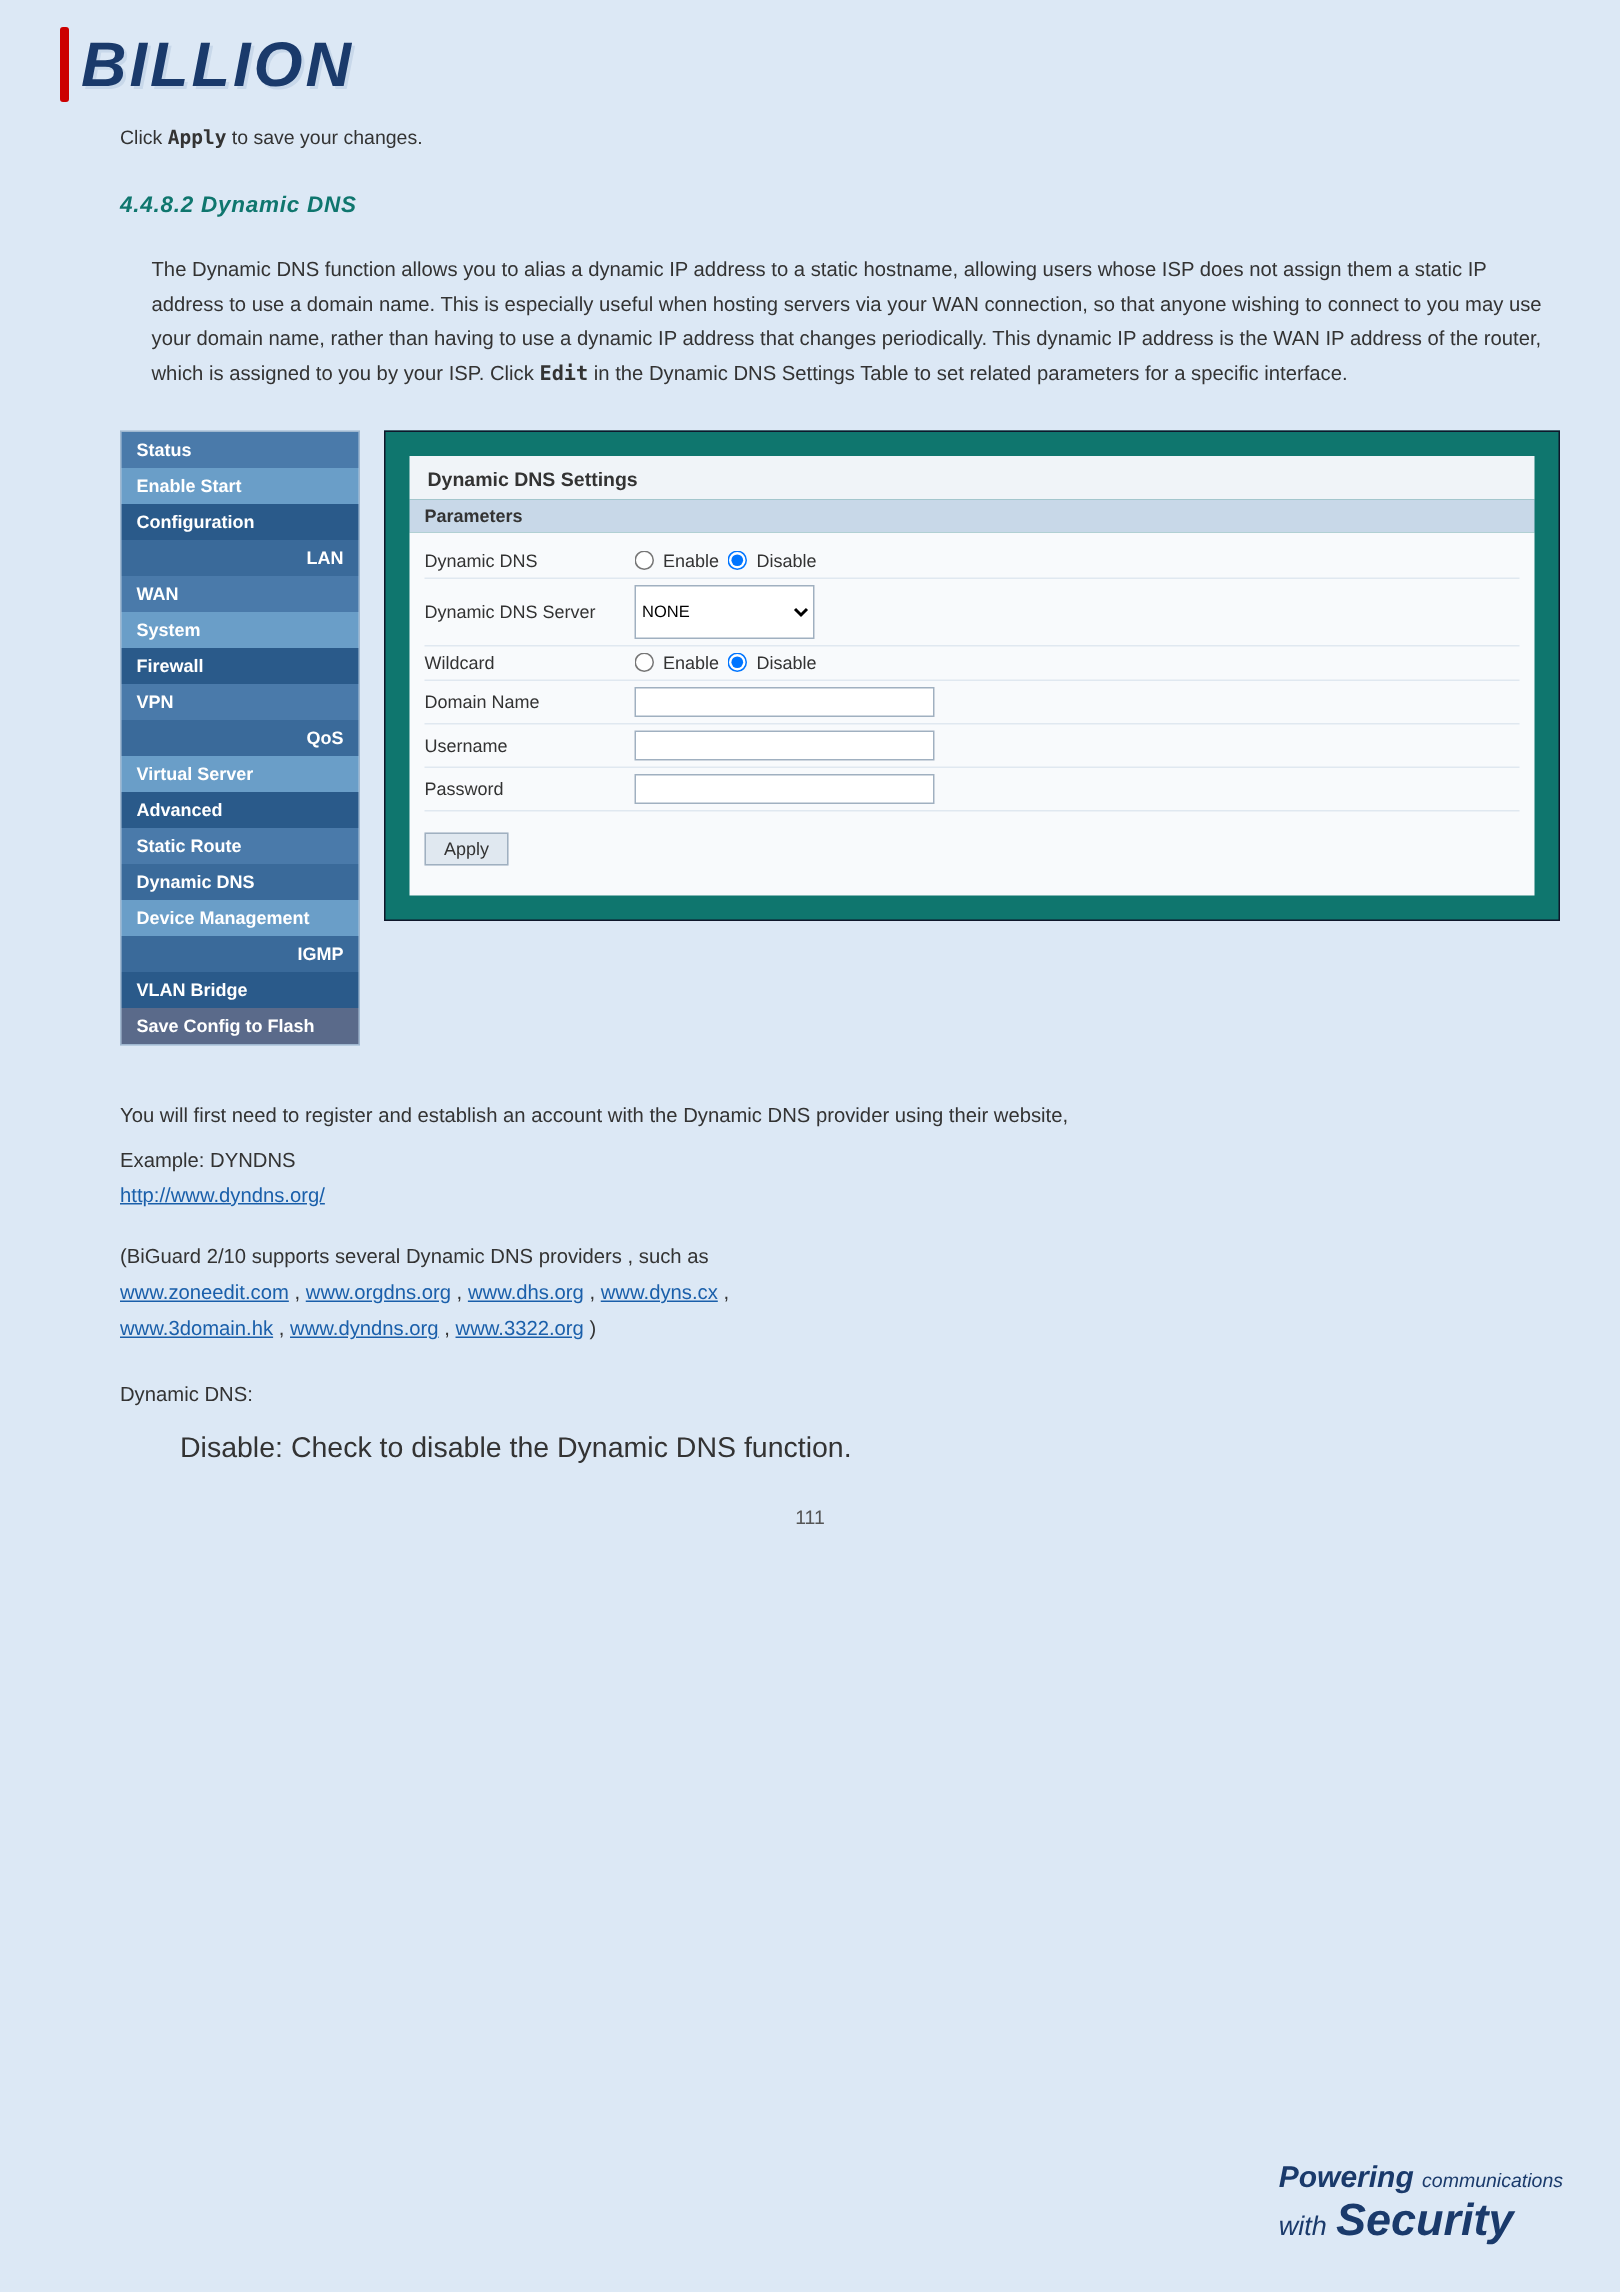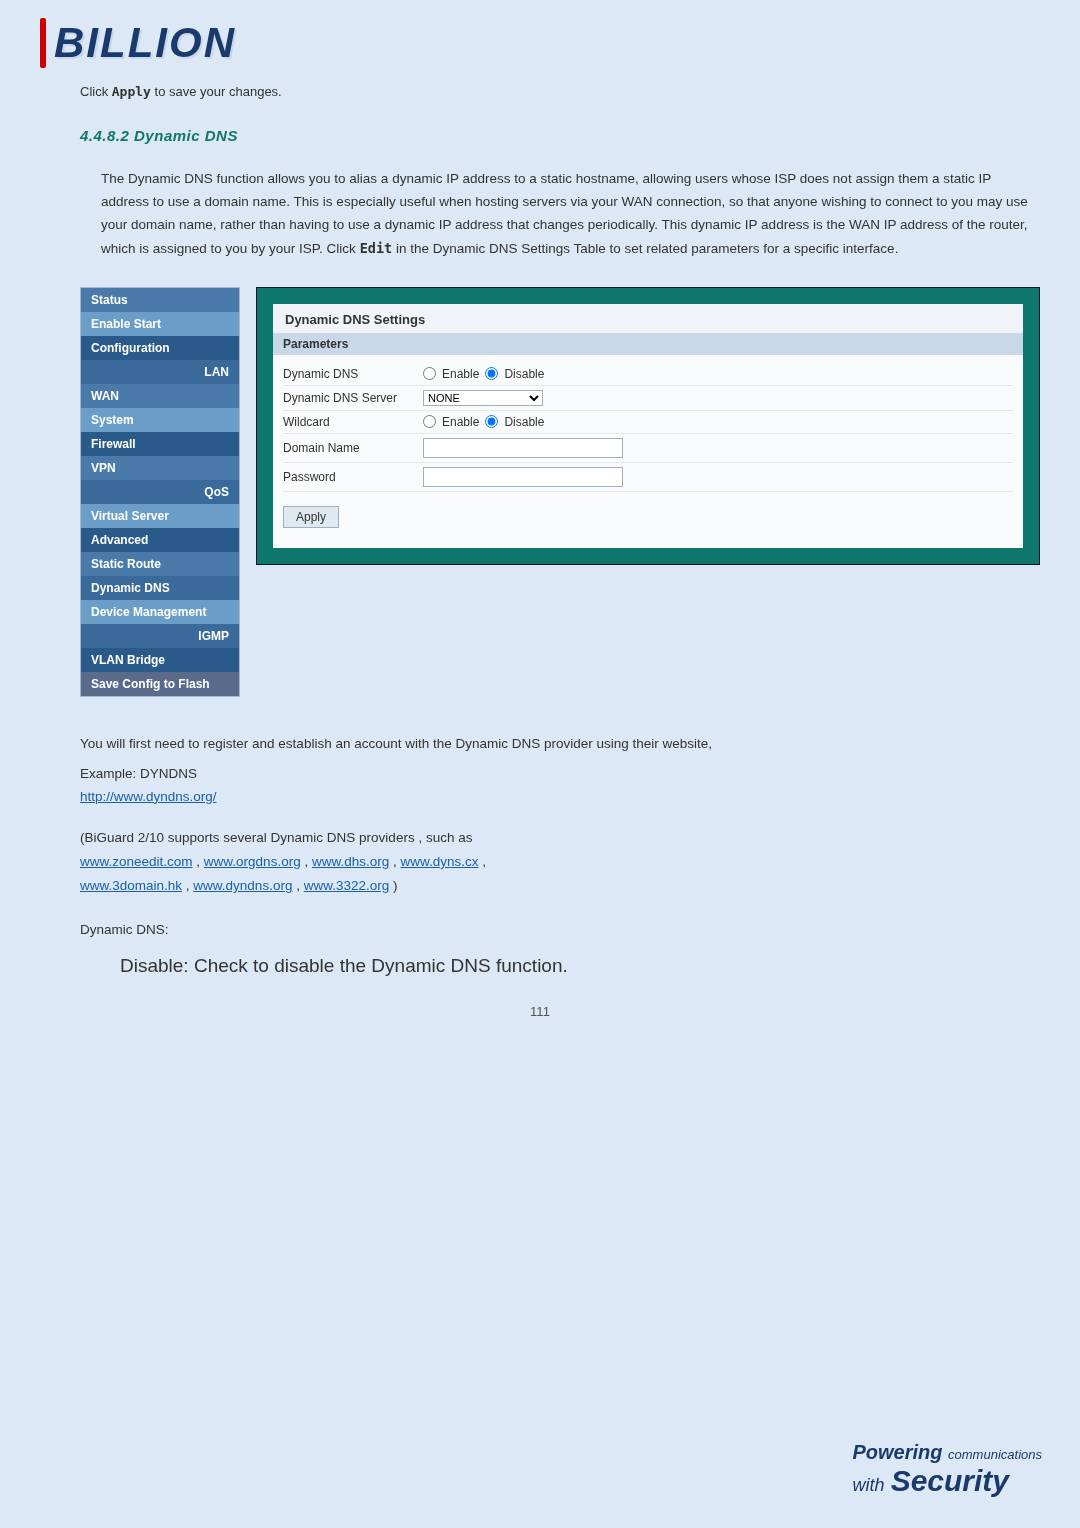--- a/index.html
+++ b/index.html
@@ -162,21 +162,21 @@
     .text-input {
       width: 200px;
       height: 20px;
       border: 1px solid #a0b0c0;
       background: #fff;
       font-size: 11px;
       padding: 1px 4px;
     }
     .select-input {
       width: 120px;
-      height: 16px;
+      height: 36px;
       border: 1px solid #a0b0c0;
       background: #fff;
       font-size: 11px;
     }
     .apply-btn {
       margin: 8px 0 6px 0;
       padding: 3px 12px;
       font-size: 12px;
       background: #e0e8f0;
       border: 1px solid #a0b0c0;
@@ -339,20 +339,26 @@
         </div>
       </div>
 
       <div class="dns-row">
         <div class="dns-label">Domain Name</div>
         <div class="dns-control">
           <input type="text" class="text-input" style="">
         </div>
       </div>
 
+      <div class="dns-row">
+        <div class="dns-label">Username</div>
+        <div class="dns-control">
+          <input type="text" class="text-input" style="">
+        </div>
+      </div>
 
       <div class="dns-row">
         <div class="dns-label">Password</div>
         <div class="dns-control">
           <input type="password" class="text-input" style="">
         </div>
       </div>
 
       <div style="padding: 6px 0;">
         <button class="apply-btn">Apply</button>

